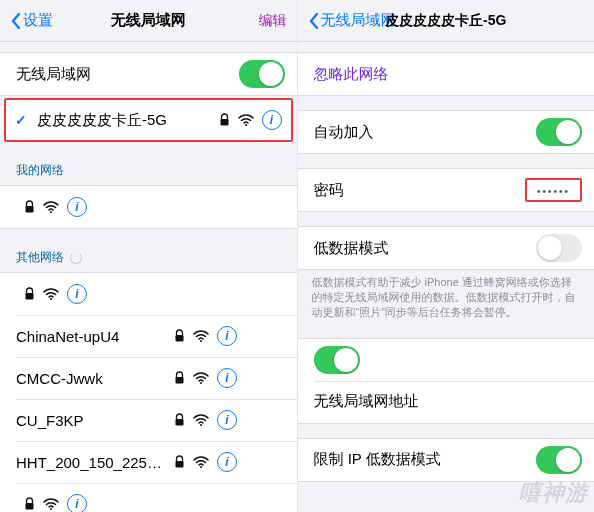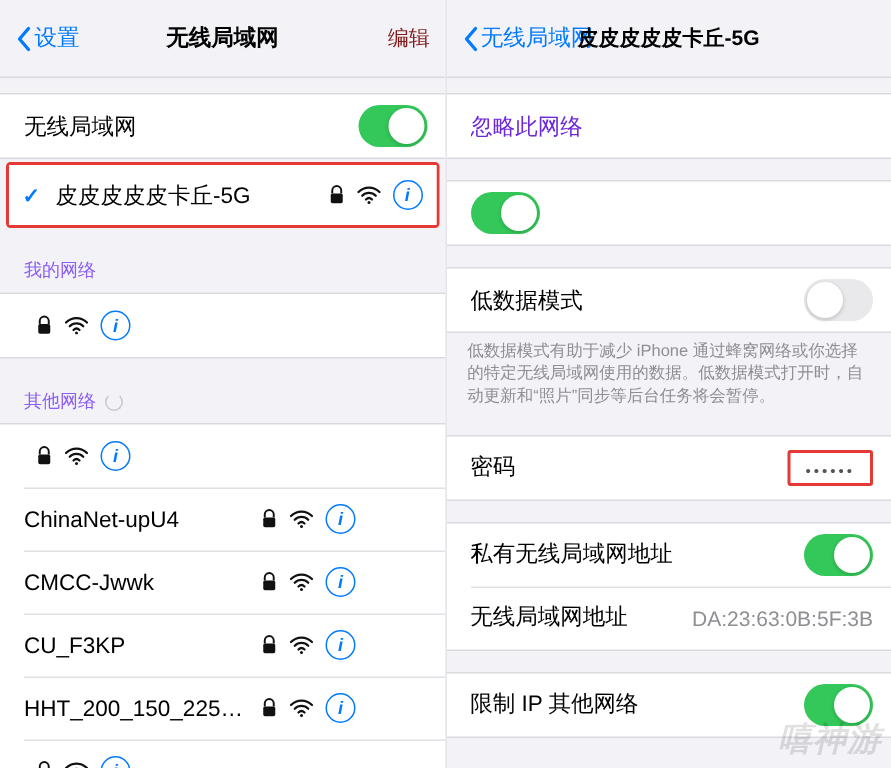--- a/index.html
+++ b/index.html
@@ -1,29 +1,29 @@
 <!DOCTYPE html>
 <html><head>
 <meta charset="utf-8">
 <style>
   * { box-sizing: border-box; margin: 0; padding: 0; font-family: -apple-system, "PingFang SC", "Helvetica Neue", Arial, sans-serif; }
   body { background: #fff; width: 594px; height: 512px; overflow: hidden; font-size: 14px; color: #000; }
   .stage { display: flex; width: 594px; height: 512px; background: #fff; }
   .phone { flex: 1; background: #f2f2f7; display: flex; flex-direction: column; position: relative; }
   .phone + .phone { border-left: 1px solid #e5e5ea; }
-  .navbar { height: 52px; background: #f2f2f7; display: flex; align-items: center; padding: 0 10px; border-bottom: 0.5px solid #d9d9de; position: relative; }
+  .navbar { height: 42px; background: #f2f2f7; display: flex; align-items: center; padding: 0 10px; border-bottom: 0.5px solid #d9d9de; position: relative; }
   .nav-left { display: flex; align-items: center; color: #007aff; min-width: 0; }
   .nav-left .chev { margin-right: 2px; }
   .nav-title { position: absolute; left: 0; right: 0; text-align: center; font-weight: 600; font-size: 15px; pointer-events: none; }
   .nav-title.small { font-size: 14px; }
-  .nav-right { margin-left: auto; color: #7f1d1d; }
+  .nav-right { margin-left: auto; color: #a21caf; }
   .content { flex: 1; overflow: hidden; padding: 0; }
   .group { margin-top: 14px; }
   .group.first { margin-top: 10px; }
-  .group-header { font-size: 12px; color: #8b5cf6; padding: 6px 16px 6px 16px; display: flex; align-items: center; }
+  .group-header { font-size: 12px; color: #0369a1; padding: 6px 16px 6px 16px; display: flex; align-items: center; }
   .spinner { width: 12px; height: 12px; border: 1.5px solid #c7c7cc; border-top-color: transparent; border-radius: 50%; margin-left: 6px; }
   .list { background: #fff; border-top: 0.5px solid #d9d9de; border-bottom: 0.5px solid #d9d9de; }
   .row { display: flex; align-items: center; min-height: 42px; padding: 0 12px 0 16px; position: relative; }
   .row + .row::before { content: ""; position: absolute; left: 16px; right: 0; top: 0; height: 0.5px; background: #e0e0e5; }
   .row .label { flex: 1; font-size: 15px; white-space: nowrap; overflow: hidden; text-overflow: ellipsis; }
   .row .label.blue { color: #6d28d9; }
   .row .check { width: 18px; color: #007aff; font-weight: 700; margin-left: -4px; margin-right: 4px; }
   .icons { display: flex; align-items: center; gap: 8px; margin-left: 8px; }
   .lock, .wifi, .info { display: inline-flex; align-items: center; justify-content: center; }
   .info { width: 20px; height: 20px; border: 1.5px solid #007aff; color: #007aff; border-radius: 50%; font-size: 12px; font-weight: 600; font-style: italic; }
@@ -258,69 +258,68 @@
         <div class="list">
           <div class="row">
             <span class="label blue">忽略此网络</span>
           </div>
         </div>
       </div>
 
       <div class="group">
         <div class="list">
           <div class="row">
+            <span class="label">自动加入</span>
             <div class="toggle on">
                 <div class="knob"></div>
               </div>
           </div>
         </div>
-      </div>
-
-      <div class="group">
-        <div class="list">
-          <div class="row">
-            <span class="label">低数据模式</span>
-            <div class="toggle off">
-                <div class="knob"></div>
-              </div>
-          </div>
-        </div>
-        <div class="footer-note">低数据模式有助于减少 iPhone 通过蜂窝网络或你选择的特定无线局域网使用的数据。低数据模式打开时，自动更新和“照片”同步等后台任务将会暂停。</div>
       </div>
 
       <div class="group">
         <div class="list">
           <div class="row">
             <span class="label">密码</span>
             <span class="pw-box">
               <span class="value-right dots">••••••</span>
             </span>
           </div>
         </div>
       </div>
 
       <div class="group">
         <div class="list">
           <div class="row">
-            <span class="label">私有无线局域网地址</span>
+            <span class="label">低数据模式</span>
+            <div class="toggle off">
+                <div class="knob"></div>
+              </div>
+          </div>
+        </div>
+        <div class="footer-note">低数据模式有助于减少 iPhone 通过蜂窝网络或你选择的特定无线局域网使用的数据。低数据模式打开时，自动更新和“照片”同步等后台任务将会暂停。</div>
+      </div>
+
+      <div class="group">
+        <div class="list">
+          <div class="row">
             <div class="toggle on">
                 <div class="knob"></div>
               </div>
           </div>
           <div class="row">
             <span class="label">无线局域网地址</span>
-            <span class="value-right">DA:23:63:0B:5F:3B</span>
-          </div>
-        </div>
-      </div>
-
-      <div class="group">
-        <div class="list">
-          <div class="row">
-            <span class="label">限制 IP 其他网络</span>
+          </div>
+        </div>
+      </div>
+
+      <div class="group">
+        <div class="list">
+          <div class="row">
+            <span class="label">限制 IP 低数据模式</span>
             <div class="toggle on">
                 <div class="knob"></div>
               </div>
           </div>
         </div>
 
       </div>
     </div>
 
     <div class="watermark">嘻神游</div>

